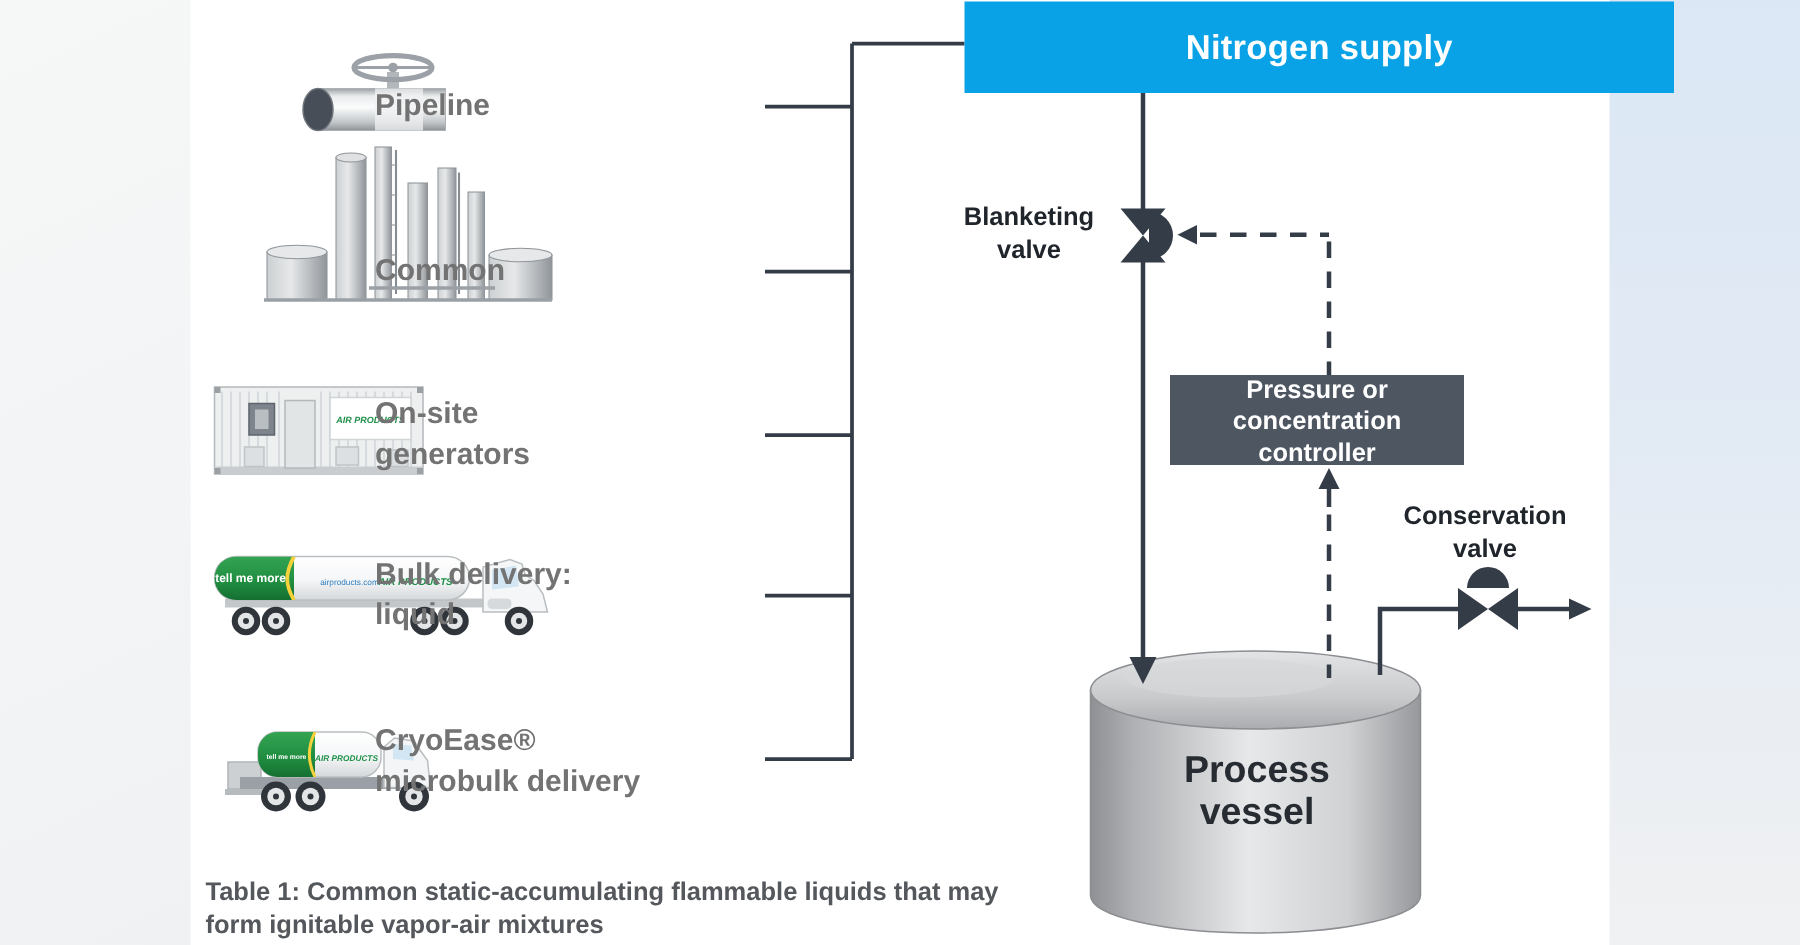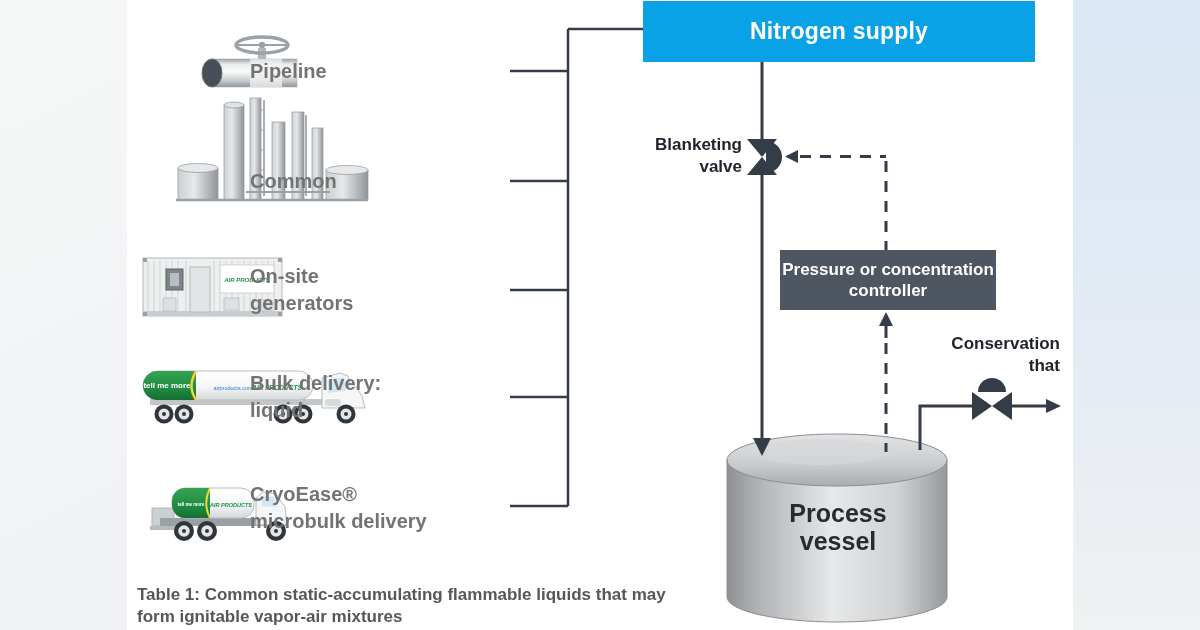--- a/index.html
+++ b/index.html
@@ -13,38 +13,38 @@
     background:linear-gradient(155deg,#f6f7f7 0%,#f3f4f5 55%,#f0f1f2 100%);
   }
   .band-right{
     position:absolute;left:1073px;top:0;width:127px;height:630px;
     background:linear-gradient(to bottom,#dbe7f5 0%,#e2eaf4 45%,#f0f1f2 100%);
   }
   .canvas{position:absolute;left:0;top:0;width:1200px;height:630px;}
   svg{position:absolute;left:0;top:0;}
   .abs{position:absolute;}
   .supply-box{
-    left:643px;top:1px;width:392px;height:61px;
+    left:643px;top:1px;width:473px;height:61px;
     background:#0aa2e6;color:#ffffff;
     display:flex;align-items:center;justify-content:center;
     font-size:23px;font-weight:bold;letter-spacing:.2px;
   }
   .controller-box{
-    left:780px;top:250px;width:216px;height:60px;
+    left:780px;top:250px;width:196px;height:60px;
     background:#4d5661;color:#ffffff;
     display:flex;align-items:center;justify-content:center;text-align:center;
     font-size:17px;font-weight:bold;line-height:21px;white-space:pre-line;
   }
   .src-label{
     left:250px;width:250px;text-align:left;transform:translateY(-50%);
     color:#737373;font-size:20px;font-weight:bold;line-height:27px;white-space:pre-line;
   }
   .dark-label{
     color:#20252c;font-size:17px;font-weight:600;line-height:22px;
-    text-align:right;white-space:pre-line;transform:translateY(-50%);
+    text-align:center;white-space:pre-line;transform:translateY(-50%);
   }
   .vessel-label{
     left:768px;top:527px;width:140px;
     color:#272c33;font-size:25px;font-weight:600;line-height:28px;
     text-align:center;white-space:pre-line;transform:translateY(-50%);
   }
   .caption{
     left:137px;top:584px;width:590px;
     color:#54575b;font-size:17px;font-weight:bold;line-height:22px;white-space:pre-line;
   }
@@ -310,21 +310,21 @@
 
   <div class="abs dark-label" style="left:630px;top:156px;width:112px">Blanketing
 valve</div>
 
   <div class="abs controller-box">
     <span style="white-space:pre-line">Pressure or concentration
 controller</span>
   </div>
 
   <div class="abs dark-label" style="left:920px;top:355px;width:140px">Conservation
-that</div>
+valve</div>
 
   <div class="abs vessel-label">Process
 vessel</div>
 
   <div class="abs caption">Table 1: Common static-accumulating flammable liquids that may
 form ignitable vapor-air mixtures</div>
 
 </div>
 
 </body></html>

